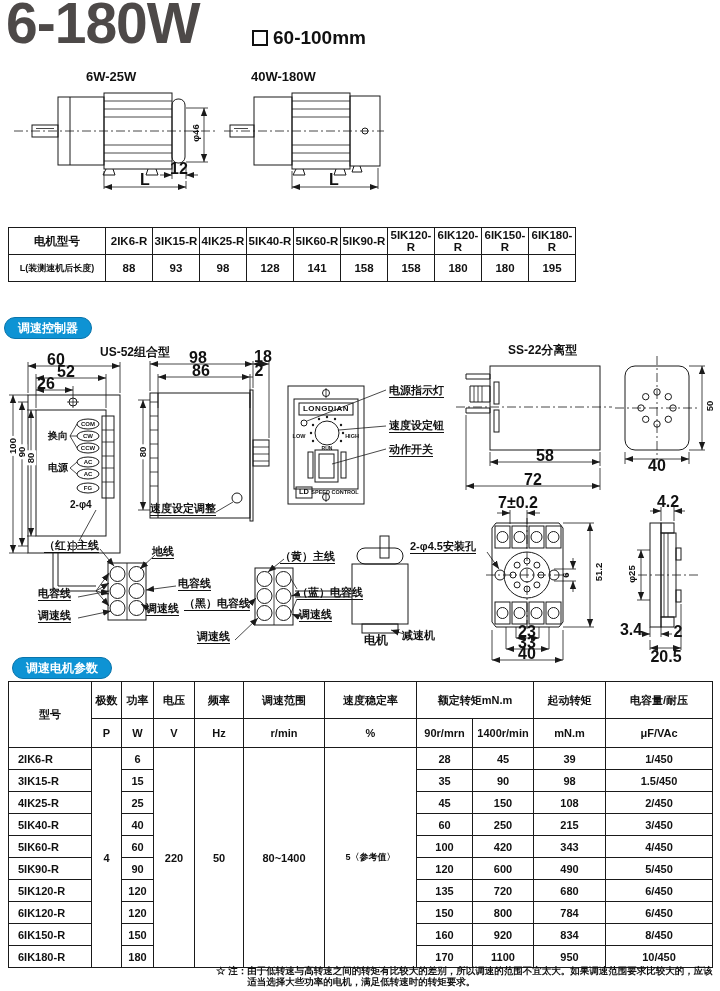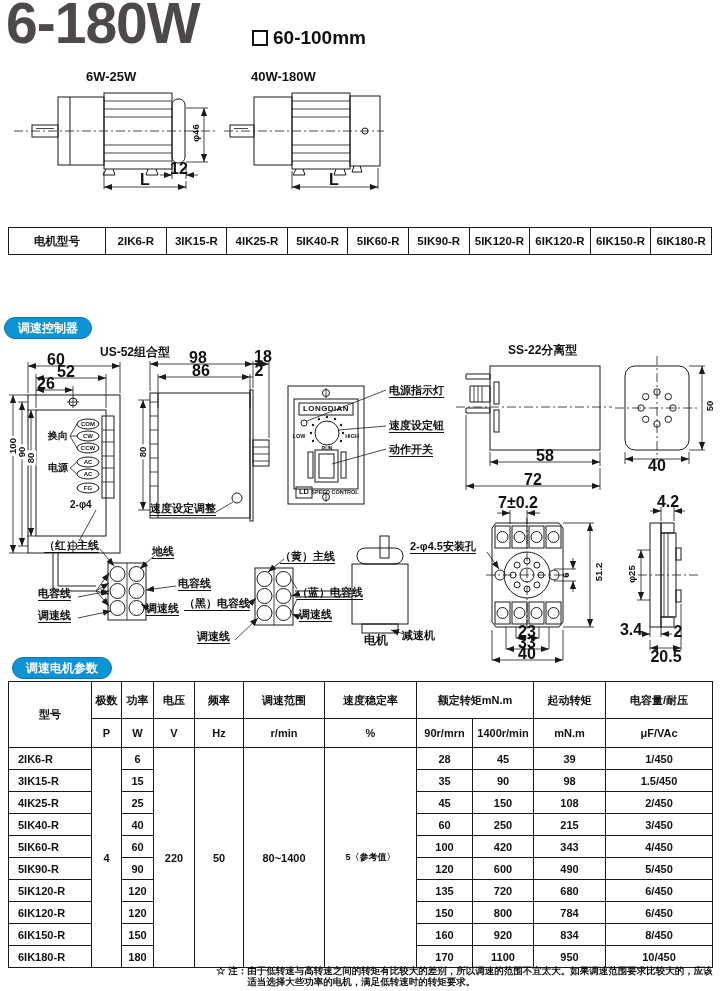--- a/index.html
+++ b/index.html
@@ -19,21 +19,21 @@
   .tl{position:absolute;font-weight:700;font-size:6px;white-space:nowrap;transform:translate(-50%,-50%);line-height:1}
   .pl{position:absolute;font-weight:700;white-space:nowrap;transform:translate(-50%,-50%);line-height:1}
   .ul{border-bottom:1.2px solid #111;padding-bottom:1px}
   .art{position:absolute;left:0;top:0}
   .art .ln{stroke:#1a1a1a;fill:none;stroke-width:1}
   .art .thin{stroke:#1a1a1a;fill:none;stroke-width:0.8}
   .art .cl{stroke:#1a1a1a;fill:none;stroke-width:0.8;stroke-dasharray:9 3 2 3}
   .art .dot{fill:#1a1a1a;stroke:none}
   table{border-collapse:collapse;position:absolute;table-layout:fixed}
   td{border:1px solid #1a1a1a;text-align:center;font-weight:700;padding:0;overflow:hidden}
-  .t1{left:8px;top:227px;width:704px;border:1.5px solid #1a1a1a}
+  .t1{left:8px;top:227px;width:568px;border:1.5px solid #1a1a1a}
   .t1 td{height:26px;font-size:11.5px}
   .t1 .c0{width:96px}
   .t1 .rl{font-size:9px}
   .t2{left:8px;top:681px;width:704px;border:1.5px solid #1a1a1a}
   .t2 td{font-size:11px}
   .t2 .h1 td{height:36px}
   .t2 .h2 td{height:28px}
   .t2 .br td{height:21px}
   .t2 .model{text-align:left;padding-left:9px}
   .t2 .ref{font-size:9px}
@@ -320,20 +320,33 @@
       <td>3IK15-R</td>
       <td>4IK25-R</td>
       <td>5IK40-R</td>
       <td>5IK60-R</td>
       <td>5IK90-R</td>
       <td>5IK120-R</td>
       <td>6IK120-R</td>
       <td>6IK150-R</td>
       <td>6IK180-R</td>
     </tr>
+    <tr>
+      <td class="c0 rl">L(装测速机后长度)</td>
+      <td>88</td>
+      <td>93</td>
+      <td>98</td>
+      <td>128</td>
+      <td>141</td>
+      <td>158</td>
+      <td>158</td>
+      <td>180</td>
+      <td>180</td>
+      <td>195</td>
+    </tr>
   </tbody>
     </table>
 
   <span class="badge" style="left:4px;top:317px">调速控制器</span>
   <span class="lb f12" style="left:100px;top:346px">US-52组合型</span>
   <span class="lb f12" style="left:508px;top:344px">SS-22分离型</span>
 
   <span class="d" style="left:56px;top:360px">60</span>
   <span class="d" style="left:66px;top:372px">52</span>
   <span class="d" style="left:46px;top:384px">26</span>

